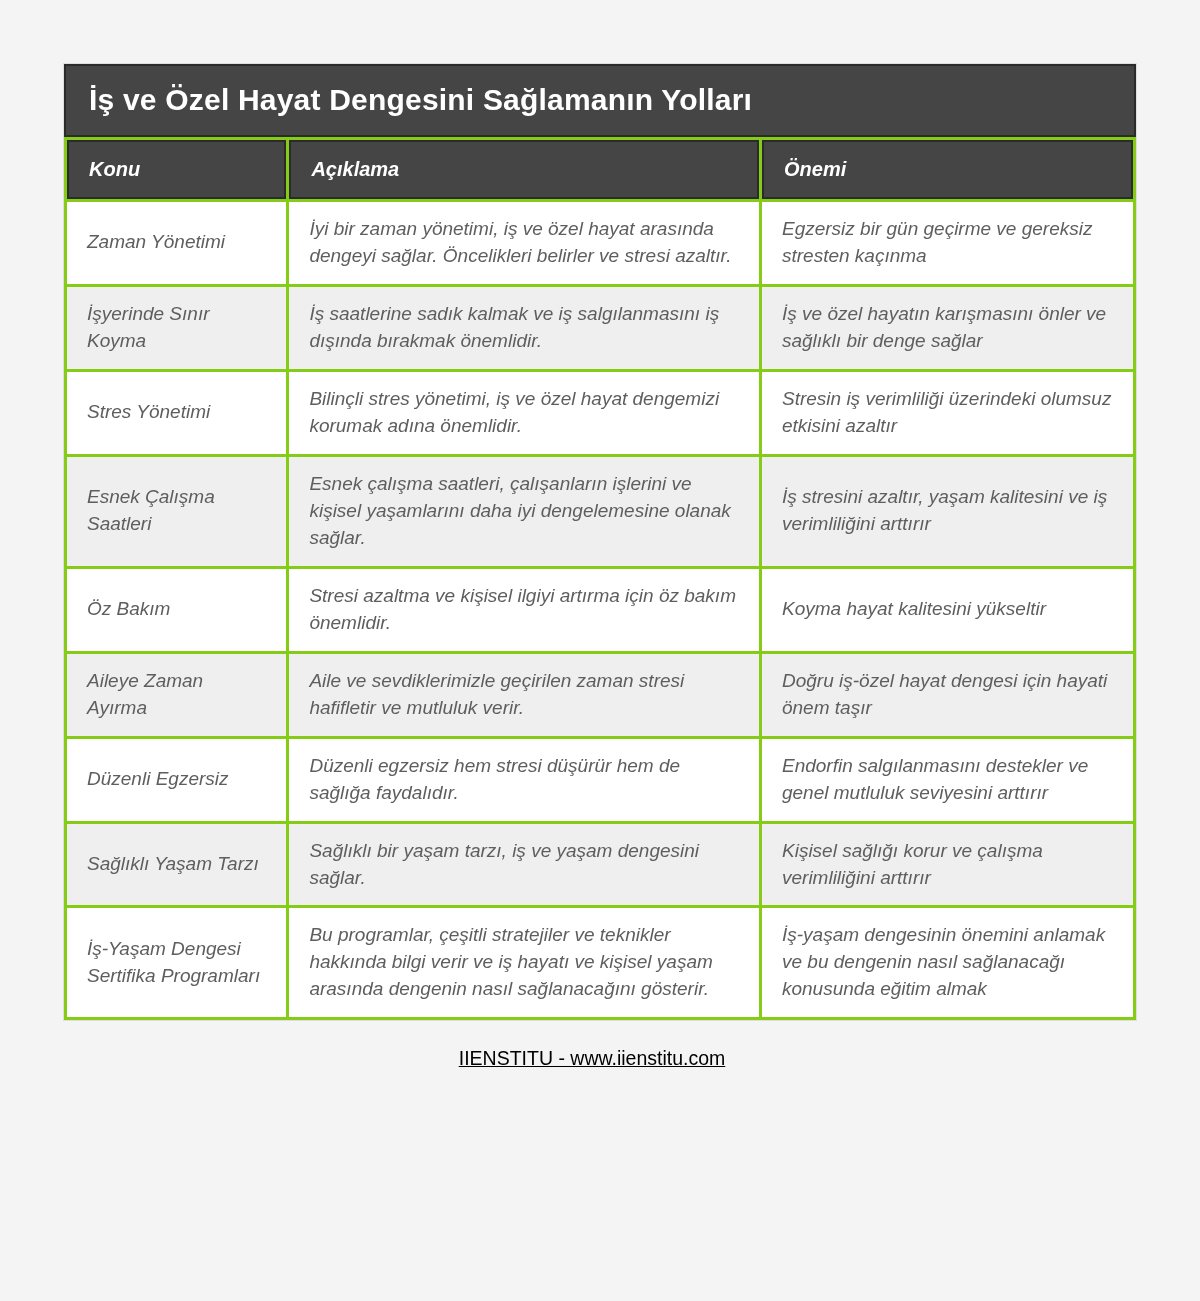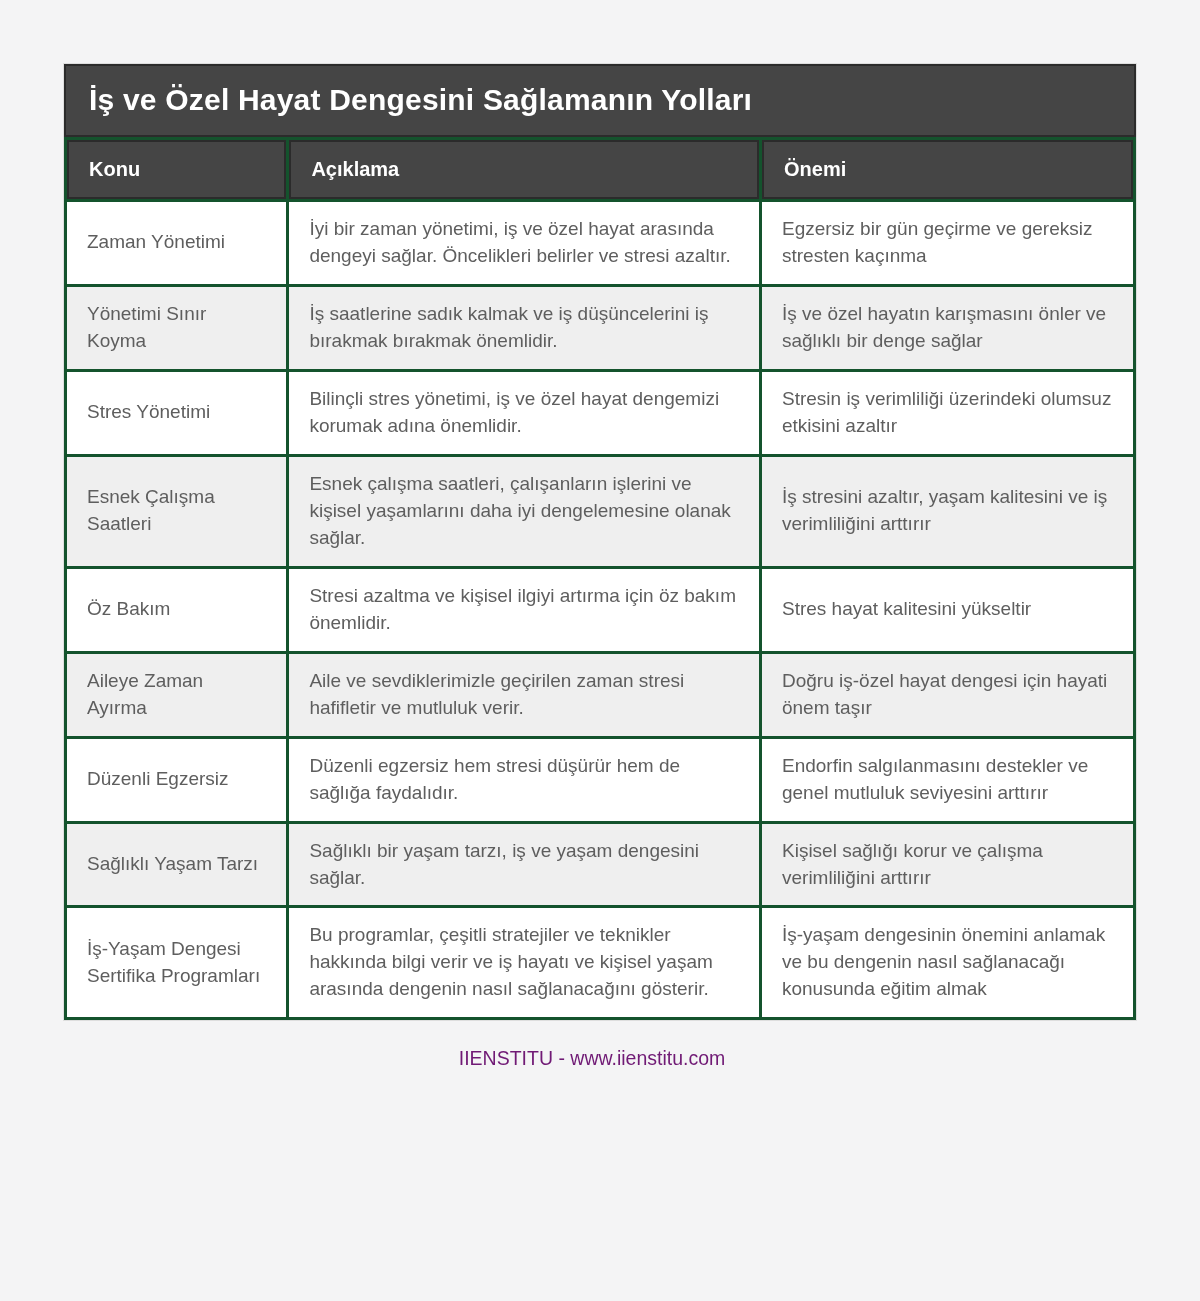--- a/index.html
+++ b/index.html
@@ -21,22 +21,23 @@
     color: #ffffff;
     font-size: 30px;
     font-weight: 700;
     padding: 17px 23px 18px 23px;
     letter-spacing: 0.2px;
   }
   table.balance-table {
     width: 100%;
     border-collapse: separate;
     border-spacing: 3px;
-    background: #14532d;
+    background: #84cc16;
     table-layout: fixed;
+    font-style: italic;
   }
   col.c-topic       { width: 20.7%; }
   col.c-description { width: 44.3%; }
   col.c-importance  { width: 35.0%; }
   th {
     background: #454545;
     border: 2px solid #2b2b2b;
     color: #ffffff;
     font-size: 20px;
     font-weight: 700;
@@ -48,23 +49,24 @@
     font-size: 19px;
     color: #5e5e5e;
     line-height: 1.42;
     padding: 14px 20px;
     vertical-align: middle;
     word-wrap: break-word;
   }
   tbody tr:nth-child(even) td { background: #efefef; }
   .footer {
     text-align: center;
-    color: #701a75;
+    color: #000000;
     font-size: 19.5px;
     margin: 27px 16px 0 0;
+    text-decoration: underline;
   }
 </style>
 </head>
 <body>
 
 <div class="card">
   <div class="title-bar">İş ve Özel Hayat Dengesini Sağlamanın Yolları</div>
 
   <table class="balance-table">
     <colgroup>
@@ -79,38 +81,38 @@
         <th>Önemi</th>
       </tr>
     </thead>
     <tbody>
       <tr>
         <td>Zaman Yönetimi</td>
         <td>İyi bir zaman yönetimi, iş ve özel hayat arasında dengeyi sağlar. Öncelikleri belirler ve stresi azaltır.</td>
         <td>Egzersiz bir gün geçirme ve gereksiz stresten kaçınma</td>
       </tr>
       <tr>
-        <td>Yönetimi Sınır Koyma</td>
-        <td>İş saatlerine sadık kalmak ve iş düşüncelerini iş bırakmak bırakmak önemlidir.</td>
+        <td>İşyerinde Sınır Koyma</td>
+        <td>İş saatlerine sadık kalmak ve iş salgılanmasını iş dışında bırakmak önemlidir.</td>
         <td>İş ve özel hayatın karışmasını önler ve sağlıklı bir denge sağlar</td>
       </tr>
       <tr>
         <td>Stres Yönetimi</td>
         <td>Bilinçli stres yönetimi, iş ve özel hayat dengemizi korumak adına önemlidir.</td>
         <td>Stresin iş verimliliği üzerindeki olumsuz etkisini azaltır</td>
       </tr>
       <tr>
         <td>Esnek Çalışma Saatleri</td>
         <td>Esnek çalışma saatleri, çalışanların işlerini ve kişisel yaşamlarını daha iyi dengelemesine olanak sağlar.</td>
         <td>İş stresini azaltır, yaşam kalitesini ve iş verimliliğini arttırır</td>
       </tr>
       <tr>
         <td>Öz Bakım</td>
         <td>Stresi azaltma ve kişisel ilgiyi artırma için öz bakım önemlidir.</td>
-        <td>Stres hayat kalitesini yükseltir</td>
+        <td>Koyma hayat kalitesini yükseltir</td>
       </tr>
       <tr>
         <td>Aileye Zaman Ayırma</td>
         <td>Aile ve sevdiklerimizle geçirilen zaman stresi hafifletir ve mutluluk verir.</td>
         <td>Doğru iş-özel hayat dengesi için hayati önem taşır</td>
       </tr>
       <tr>
         <td>Düzenli Egzersiz</td>
         <td>Düzenli egzersiz hem stresi düşürür hem de sağlığa faydalıdır.</td>
         <td>Endorfin salgılanmasını destekler ve genel mutluluk seviyesini arttırır</td>

